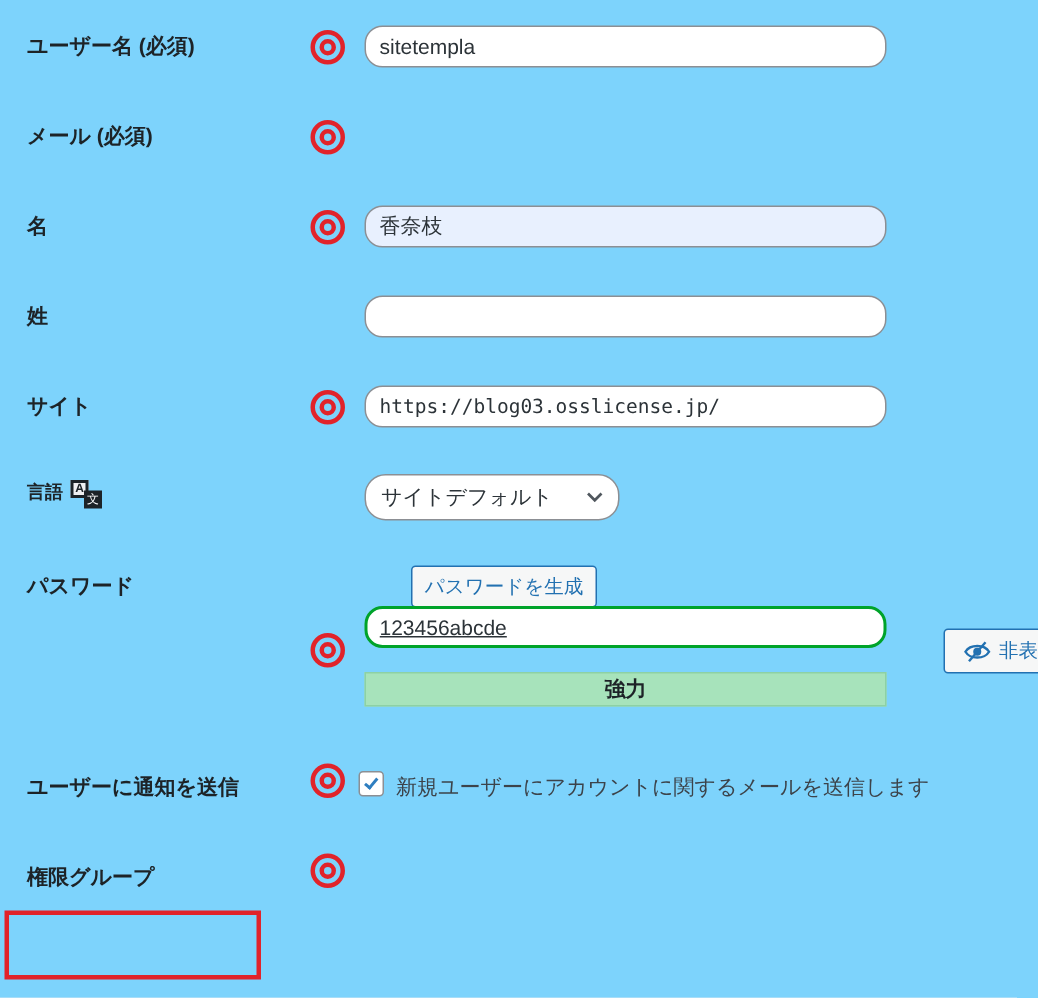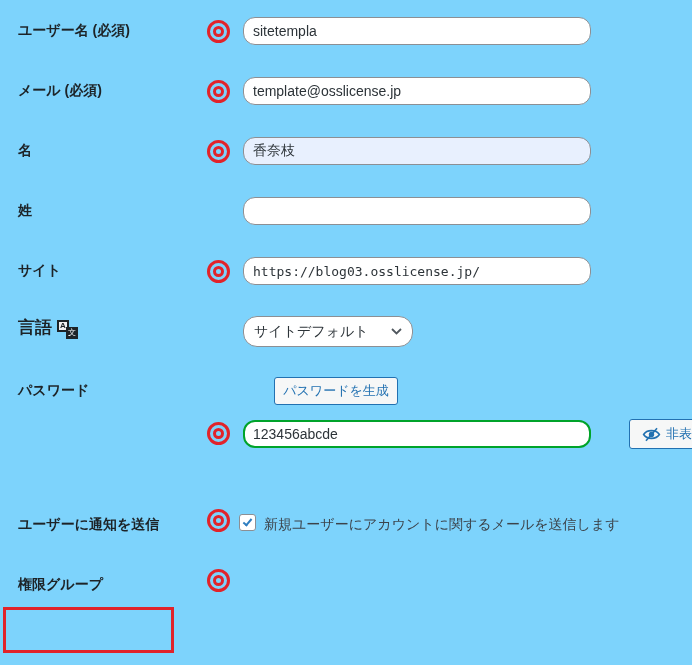--- a/index.html
+++ b/index.html
@@ -21,21 +21,21 @@
   .btn-outline { position:absolute; display:flex; align-items:center; justify-content:center; gap:5px; background:#f6f7f7; border:1px solid #2271b1; border-radius:3px; color:#2271b1; font-size:13px; cursor:pointer; font-family:"Liberation Sans",sans-serif;margin-left:31px; }
 
   .strength { position:absolute; left:243px; top:448px; width:348px; height:23px; background:#a7e3bb; border:1px solid #8dd1a4; display:flex; align-items:center; justify-content:center; font-size:14px; font-weight:600; color:#1d2327; }
 
   .checkbox { position:absolute; left:239px; top:514px; width:17px; height:17px; background:#fff; border:1px solid #8c8f94; border-radius:3px; cursor:pointer; }
   .checkbox .check { position:absolute; left:5px; top:2px; width:5px; height:9px; border-right:2px solid #2f7ec0; border-bottom:2px solid #2f7ec0; transform:rotate(40deg); }
 
   .checkbox-text { position:absolute; left:264px; top:516px; font-size:14px; color:#3c434a; white-space:nowrap; }
 
   .lang-row { position:absolute; left:18px; top:320px; display:flex; align-items:flex-start; }
-  .lang-label { font-size:17px; font-weight:600; color:#1d2327; line-height:16px; }
+  .lang-label { font-size:12px; font-weight:600; color:#1d2327; line-height:16px; }
   .lang-icon { position:relative; width:21px; height:19px; margin-left:5px; }
   .lang-icon .latin { position:absolute; left:0; top:0; width:12px; height:12px; border:2px solid #1d2327; background:#f0f0f1; font-size:8px; font-weight:bold; color:#1d2327; display:flex; align-items:center; justify-content:center; line-height:1; }
   .lang-icon .cjk { position:absolute; right:0; bottom:0; width:12px; height:12px; background:#1d2327; color:#fff; font-size:8px; display:flex; align-items:center; justify-content:center; line-height:1; }
 
   .primary-btn { position:absolute; left:17px; top:616px; width:143px; height:30px; background:#17708f; border:1px solid #135e75; border-radius:3px; color:#fff; font-size:13px; display:flex; align-items:center; justify-content:center; cursor:pointer; font-family:"Liberation Sans",sans-serif; }
   .red-box { position:absolute; left:3px; top:607px; width:171px; height:46px; border:3px solid #e1232a; }
 
   .chev { flex:0 0 auto; margin-left:8px; }
 </style>
 </head>
@@ -46,21 +46,20 @@
   <div class="label" style="top:22px;">ユーザー名 (必須)</div>
   <div class="marker" style="top:20px;">
       <span></span>
     </div>
   <input class="input" style="top: 17px;" value="sitetempla">
 
   <div class="label" style="top:82px;">メール (必須)</div>
   <div class="marker" style="top:80px;">
       <span></span>
     </div>
-  <input class="input" style="top: 77px;" value="template@osslicense.jp">
 
   <div class="label" style="top:142px;">名</div>
   <div class="marker" style="top:140px;">
       <span></span>
     </div>
   <input class="input autofill" style="top: 137px;" value="香奈枝">
 
   <div class="label" style="top:202px;">姓</div>
   <input class="input" style="top: 197px;" value="">
 
@@ -83,29 +82,30 @@
         <polyline points="1,1 5.5,5.5 10,1" fill="none" stroke="#50575e" stroke-width="1.8"></polyline>
       </svg>
   </div>
 
   <div class="label" style="top:382px;">パスワード</div>
   <button class="btn-outline" style="left:243px; top:377px; width:124px; height:28px;">パスワードを生成</button>
 
   <div class="marker" style="top:422px;">
       <span></span>
     </div>
-  <input class="input valid" style="top: 420px;" value="123456abcde">
+  <input class="input valid" style="top: 404px; text-decoration: underline;" value="123456abcde">
   <button class="btn-outline" style="left:598px; top:419px; width:89px; height:30px;">
     <svg width="19" height="15" viewBox="0 0 24 19">
         <path d="M2 9.5 C6 3,18 3,22 9.5 C18 16,6 16,2 9.5 Z" fill="none" stroke="#2271b1" stroke-width="2"></path>
         <circle cx="12" cy="9.5" r="3.4" fill="#2271b1"></circle>
         <line x1="5" y1="17.5" x2="19" y2="1.5" stroke="#2271b1" stroke-width="2"></line>
       </svg>
     <span>非表示</span>
   </button>
+  <div class="strength">強力</div>
 
   <div class="label" style="top:516px;">ユーザーに通知を送信</div>
   <div class="marker" style="top:509px;">
       <span></span>
     </div>
   <div class="checkbox">
       <span class="check"></span>
     </div>
   <div class="checkbox-text">新規ユーザーにアカウントに関するメールを送信します</div>
 

